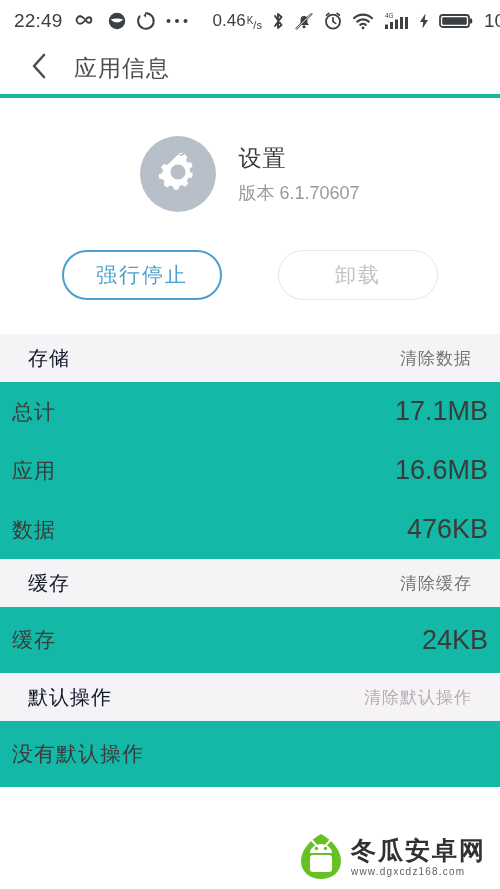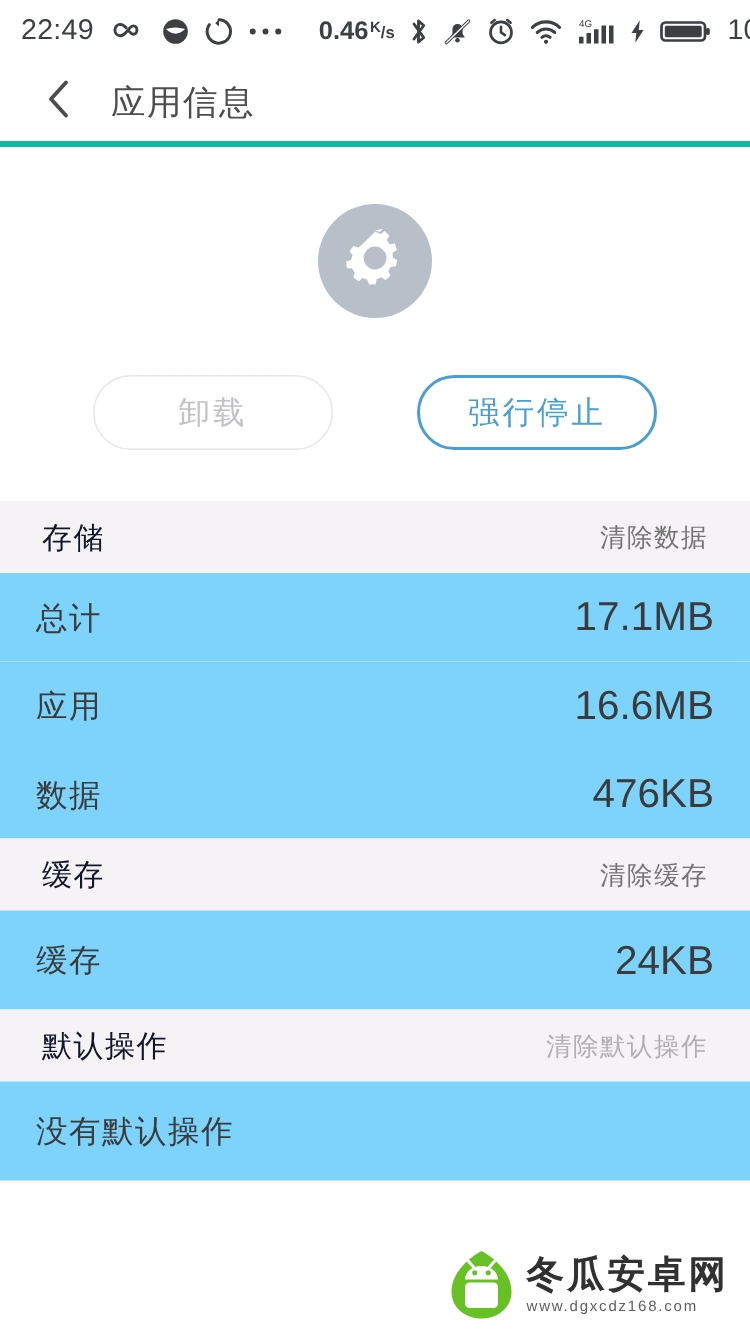--- a/index.html
+++ b/index.html
@@ -17,21 +17,21 @@
     height:42px;
     display:flex;
     align-items:center;
     padding:0 12px 0 14px;
     background:#ffffff;
     color:#3c4043;
     gap:9px;
   }
   .sb-clock { font-size:19px; letter-spacing:.2px; color:#3c4043; margin-right:2px; }
   .sb-icon { display:flex; align-items:center; justify-content:center; }
-  .sb-speed { font-size:17px; color:#3c4043; display:flex; align-items:center; margin-left:2px;font-weight:bold;}
+  .sb-speed { font-size:17px; color:#3c4043; display:flex; align-items:flex-end; margin-left:2px;}
   .sb-speed .unit { font-size:11px; margin-left:1px; }
   .sb-speed .unit sup { font-size:10px; }
   .sb-batt-num { font-size:19px; color:#3c4043; margin-left:2px; }
   .sb-spacer { flex:0 0 4px; }
 
   
   .titlebar {
     height:56px;
     display:flex;
     align-items:center;
@@ -98,25 +98,25 @@
     justify-content:space-between;
     padding:0 28px;
   }
   .sec-title { font-size:20px; color:#0f172a; letter-spacing:1px; }
   .sec-action { font-size:17px; letter-spacing:1px; }
   .sec-action.red { color:#737373; cursor:pointer; }
   .sec-action.muted { color:#b3adb2; }
 
   .row {
     height:59px;
-    background:#7dd3fc;
+    background:#14b8a6;
     display:flex;
     align-items:center;
     justify-content:space-between;
-    padding:0 24px;
+    padding:0 12px;
   }
   .row-label { font-size:21px; color:#3b3b3b; letter-spacing:1px; }
   .row-value { font-size:27px; color:#3b3b3b; }
   .row.tall { height:66px; }
 
   
   .watermark {
     position:absolute;
     right:14px;
     bottom:8px;
@@ -271,26 +271,30 @@
                      -3.0 1.3 -0.7 3.3 -4.4 0.2 -1.1 -3.2
                      -3.1 -1.1 -2.6 2.1 -3.6 -2.5 0.9 -3.3
                      -1.8 -2.7 -3.4 -0.2 -0.6 -4.4 3.2 -1.1
                      1.2 -3.1 -2.1 -2.7 2.6 -3.5 3.2 1.0
                      2.6 -2.0 z"></path>
           </g>
           <circle cx="23" cy="23" r="7.6" fill="#b7bfc9"></circle>
         </svg>
       </span>
     </div>
+    <div class="app-meta">
+      <div class="app-name">设置</div>
+      <div class="app-version">版本 6.1.70607</div>
+    </div>
   </div>
 </div>
 
 <div class="btn-row">
+  <div class="pill primary">强行停止</div>
   <div class="pill disabled">卸载</div>
-  <div class="pill primary">强行停止</div>
 </div>
 
 <div class="sec-header">
   <span class="sec-title">存储</span>
   <span class="sec-action red">清除数据</span>
 </div>
 <div class="row">
   <span class="row-label">总计</span>
   <span class="row-value">17.1MB</span>
 </div>

